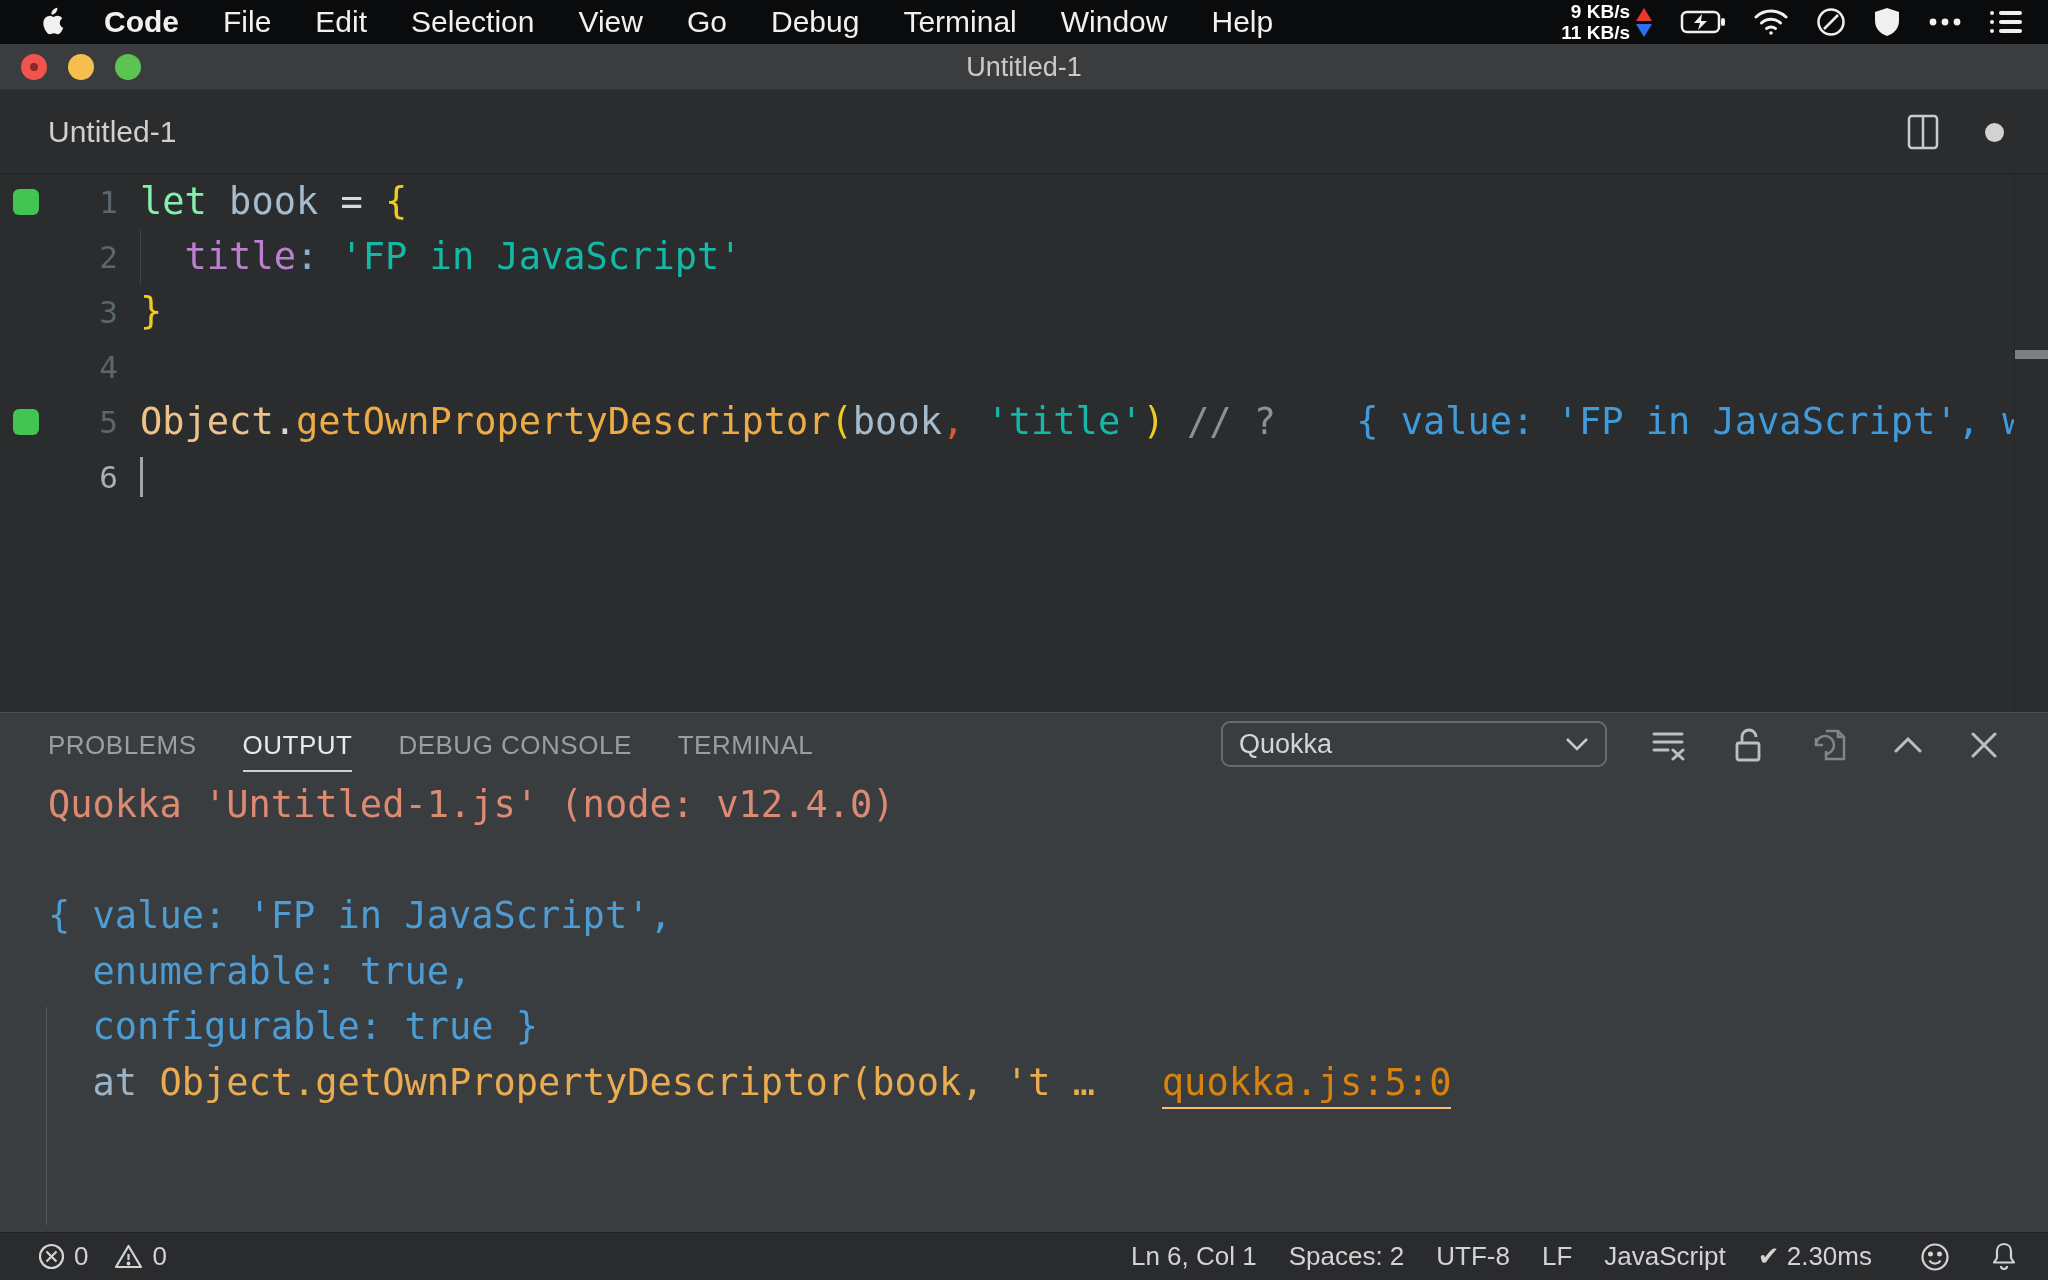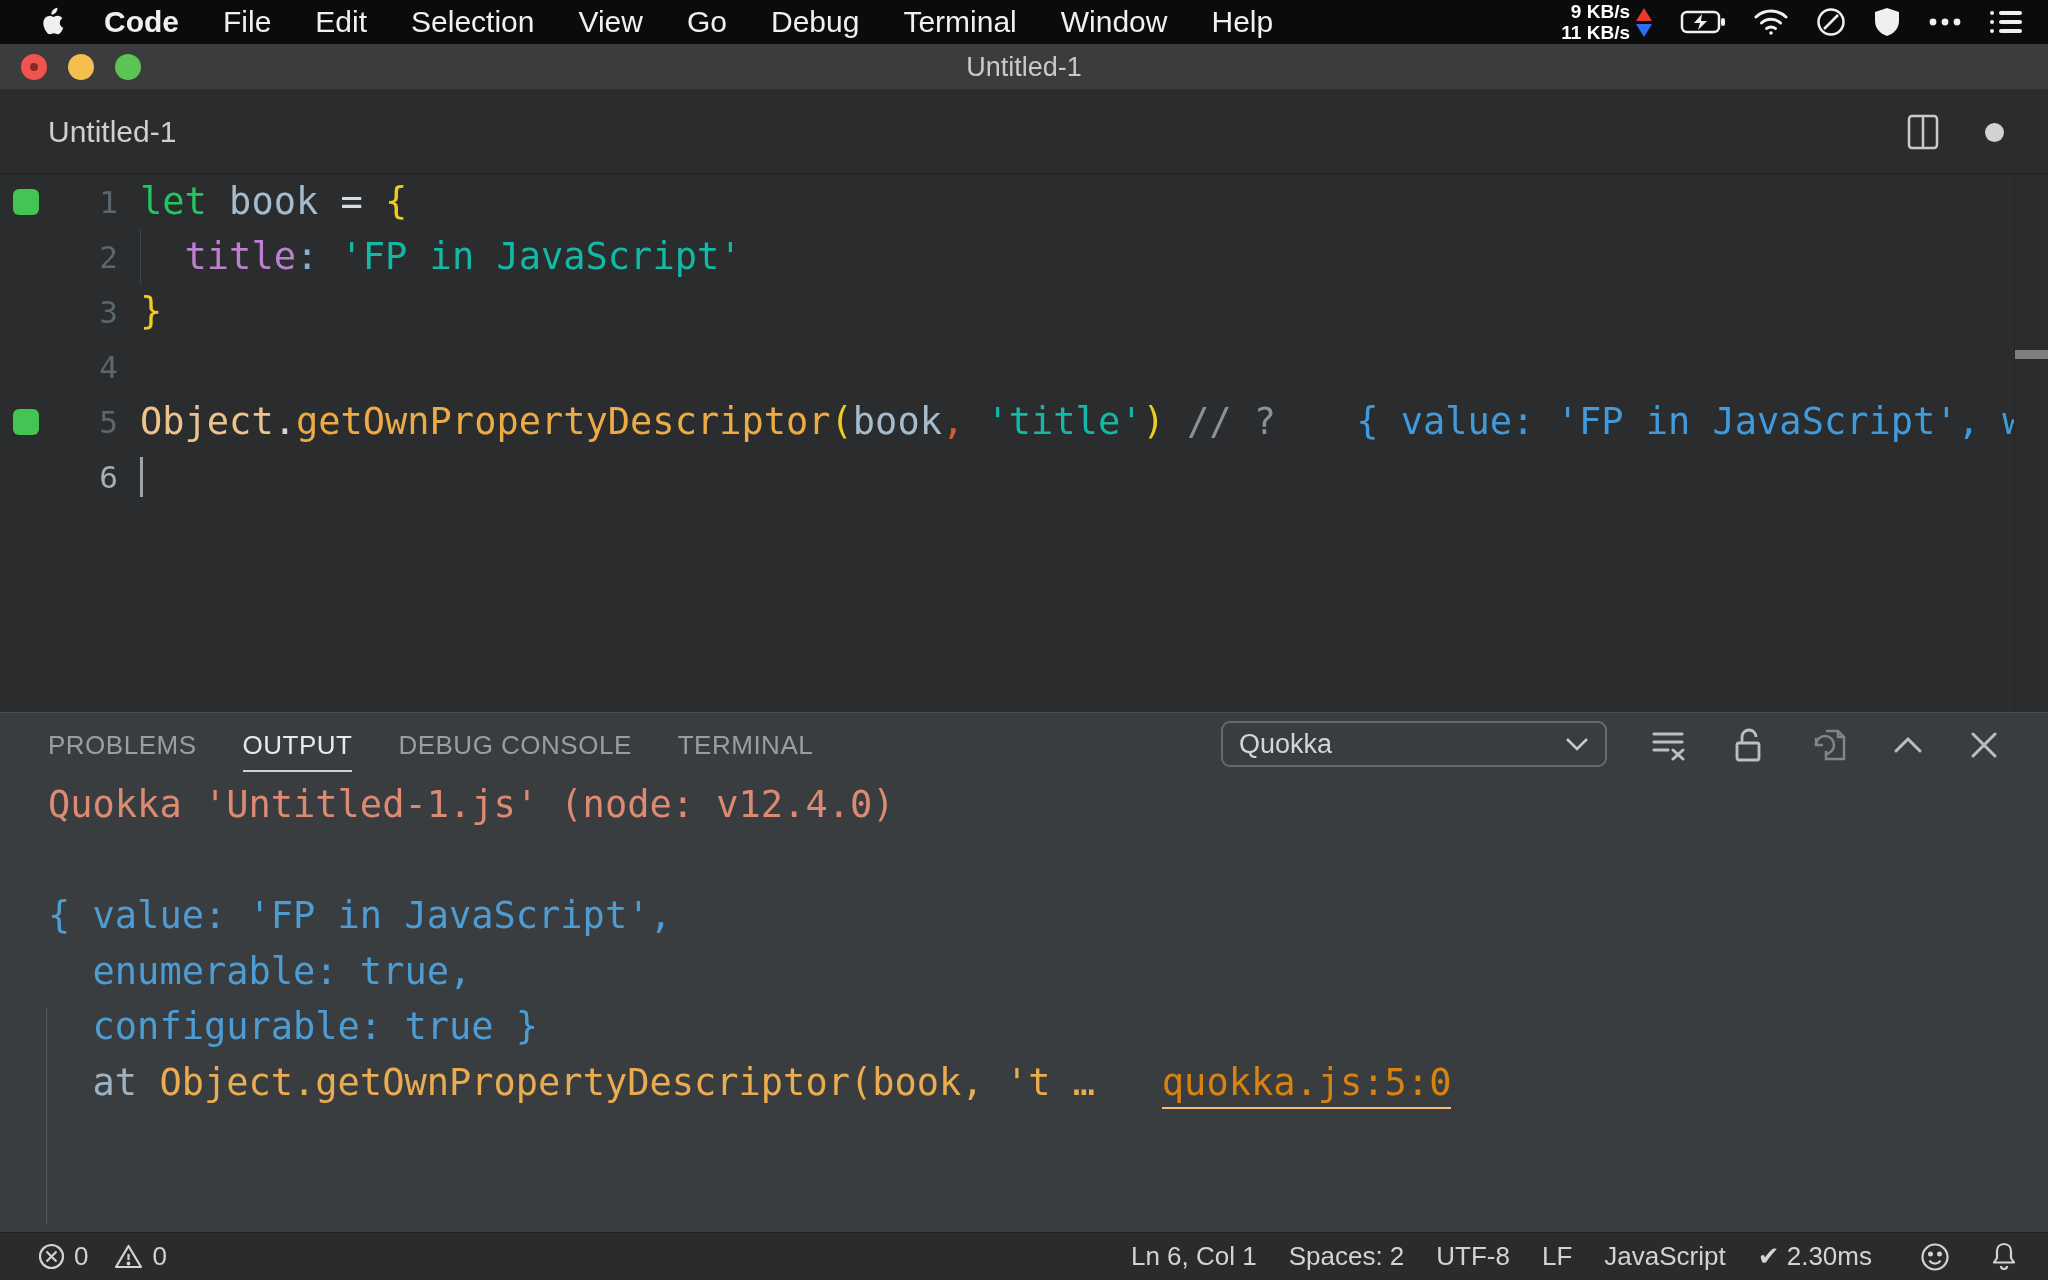--- a/index.html
+++ b/index.html
@@ -46,21 +46,21 @@
   .editor { position:absolute; left:0; top:174px; width:2048px; height:538px; background:#2a2c2e; }
   .ed-row { position:relative; display:flex; height:55px; width:2014px; overflow:hidden; align-items:center; }
   .gutter { width:48px; height:55px; flex:none; display:flex; align-items:center; padding-left:13px; }
   .cov { width:26px; height:26px; border-radius:6px; background:#42c553; }
   .lnum { width:70px; flex:none; text-align:right; font-family:"DejaVu Sans Mono", monospace; font-size:31px; color:#5c666d; }
   .lnum.active { color:#a7b0b6; }
   .code { position:relative; margin-left:22px; height:55px; line-height:55px; white-space:pre;
     font-family:"DejaVu Sans Mono", monospace; font-size:37px; color:#c8ccd0; }
   .iguide { position:absolute; left:0; top:0; bottom:0; width:1px; background:#40444a; }
   .cursor { position:absolute; left:0; top:8px; width:3px; height:40px; background:#9fa5a9; }
-  .tk-kw{color:#22c55e;} .tk-var{color:#a4bccd;} .tk-op{color:#d6dce2;} .tk-brace{color:#efcb1f;}
+  .tk-kw{color:#86efac;} .tk-var{color:#a4bccd;} .tk-op{color:#d6dce2;} .tk-brace{color:#efcb1f;}
   .tk-prop{color:#bd7fd0;} .tk-punct{color:#85b2d0;} .tk-str{color:#14b8a6;} .tk-obj{color:#eec38b;}
   .tk-dot{color:#d6d6d6;} .tk-fn{color:#ecab45;} .tk-comma{color:#d85a30;} .tk-comment{color:#8b9196;}
   .tk-annot{color:#3f9bdc; margin-left:80px;} .tk-plain{color:#c8ccd0;}
   .ov-border { position:absolute; left:2014px; top:0; bottom:0; width:1px; background:#242628; }
   .ov-mark { position:absolute; left:2015px; top:176px; width:33px; height:9px; background:#7e7f81; }
 
   
   .panel { position:absolute; left:0; top:712px; width:2048px; height:520px; background:#3a3d40; border-top:1px solid #4b4e51; }
   .panel-header { position:absolute; left:0; top:0; width:2048px; height:64px; }
   .panel-tabs { position:absolute; left:48px; top:0; height:64px; display:flex; align-items:center; gap:46px; }

